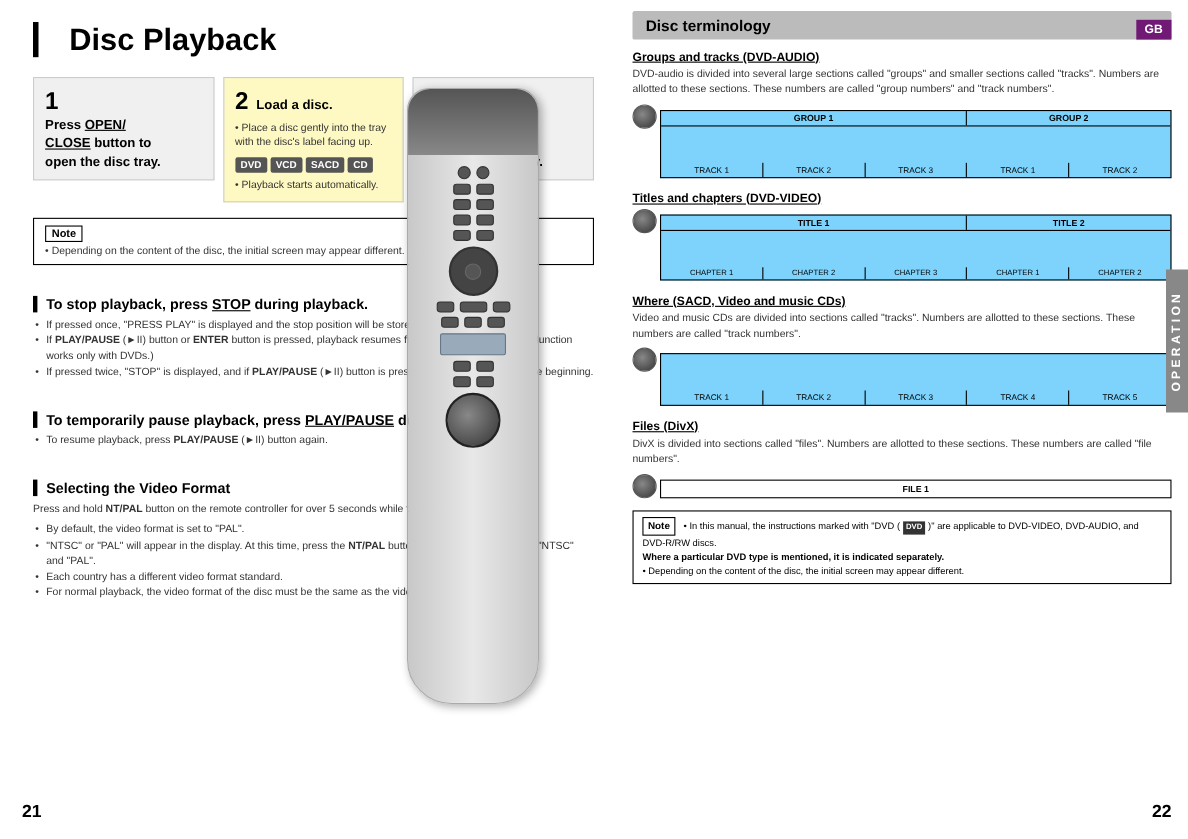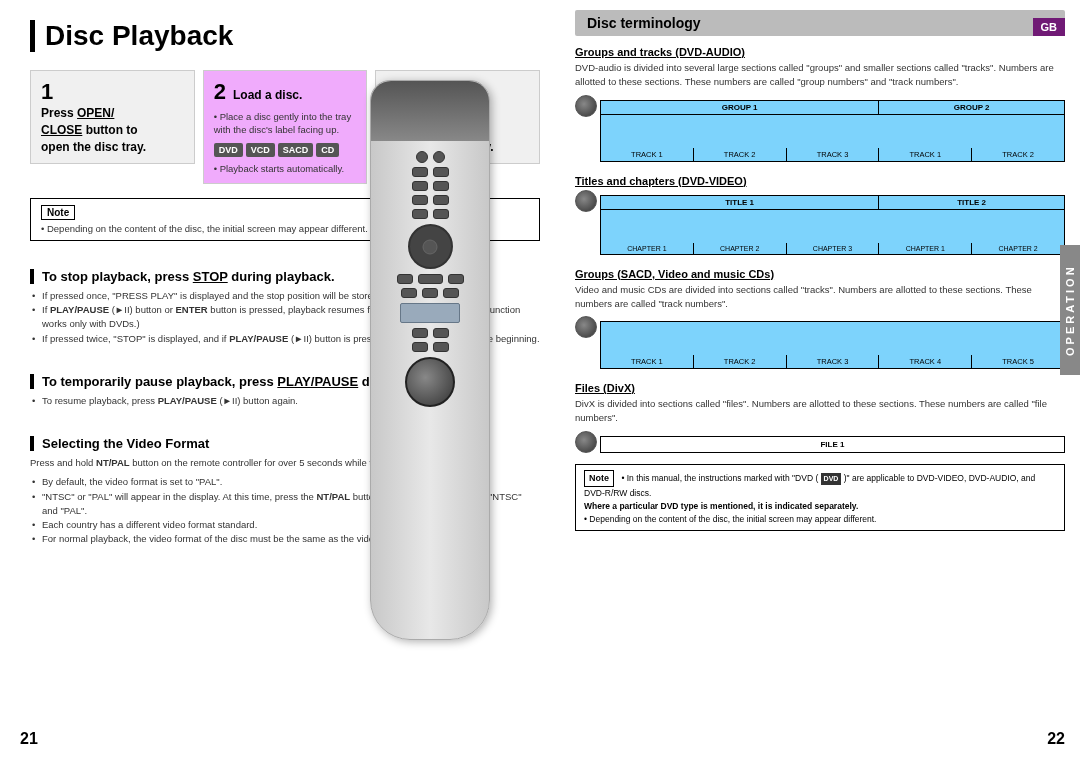--- a/index.html
+++ b/index.html
@@ -33,34 +33,34 @@
       padding: 10px 15px;
     }
 
     
     .page-title {
       font-size: 28px;
       font-weight: bold;
       color: #000;
       margin-bottom: 18px;
       border-left: 5px solid #000;
-      padding-left: 10px;
+      padding-left: 28px;
     }
 
     
     .steps-container {
       display: flex;
       gap: 8px;
       margin-bottom: 14px;
       align-items: flex-start;
     }
 
     .step-box {
       border: 1px solid #ccc;
-      background: #f0abfc;
+      background: #fef9c3;
       padding: 8px 10px;
       flex: 1;
       min-height: 75px;
     }
 
     .step-box.step1 {
       background: #f0f0f0;
     }
 
     .step-number {
@@ -582,21 +582,21 @@
             <div class="track-cell" style="font-size:7px;">CHAPTER 3</div>
             <div class="track-cell" style="font-size:7px;">CHAPTER 1</div>
             <div class="track-cell" style="font-size:7px;">CHAPTER 2</div>
           </div>
         </div>
       </div>
     </div>
   </div>
 
   <div>
-    <div class="sub-heading">Groups (SACD, Video and music CDs)</div>
+    <div class="sub-heading">Where (SACD, Video and music CDs)</div>
     <div class="section-body">
       Video and music CDs are divided into sections called "tracks". Numbers are allotted to these sections. These numbers are called "track numbers".
     </div>
     <div class="disc-img-row">
       <div class="disc-circle"></div>
       <div style="flex:1;">
         <div class="track-diagram">
           <div class="track-body-row">
             <div class="track-cell">TRACK 1</div>
             <div class="track-cell">TRACK 2</div>

